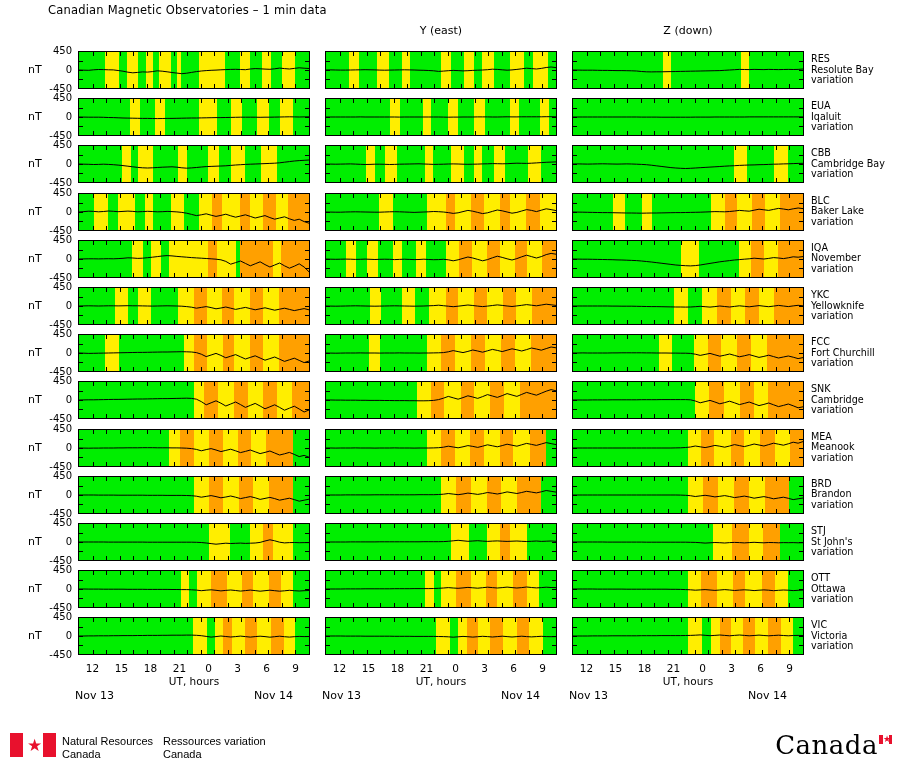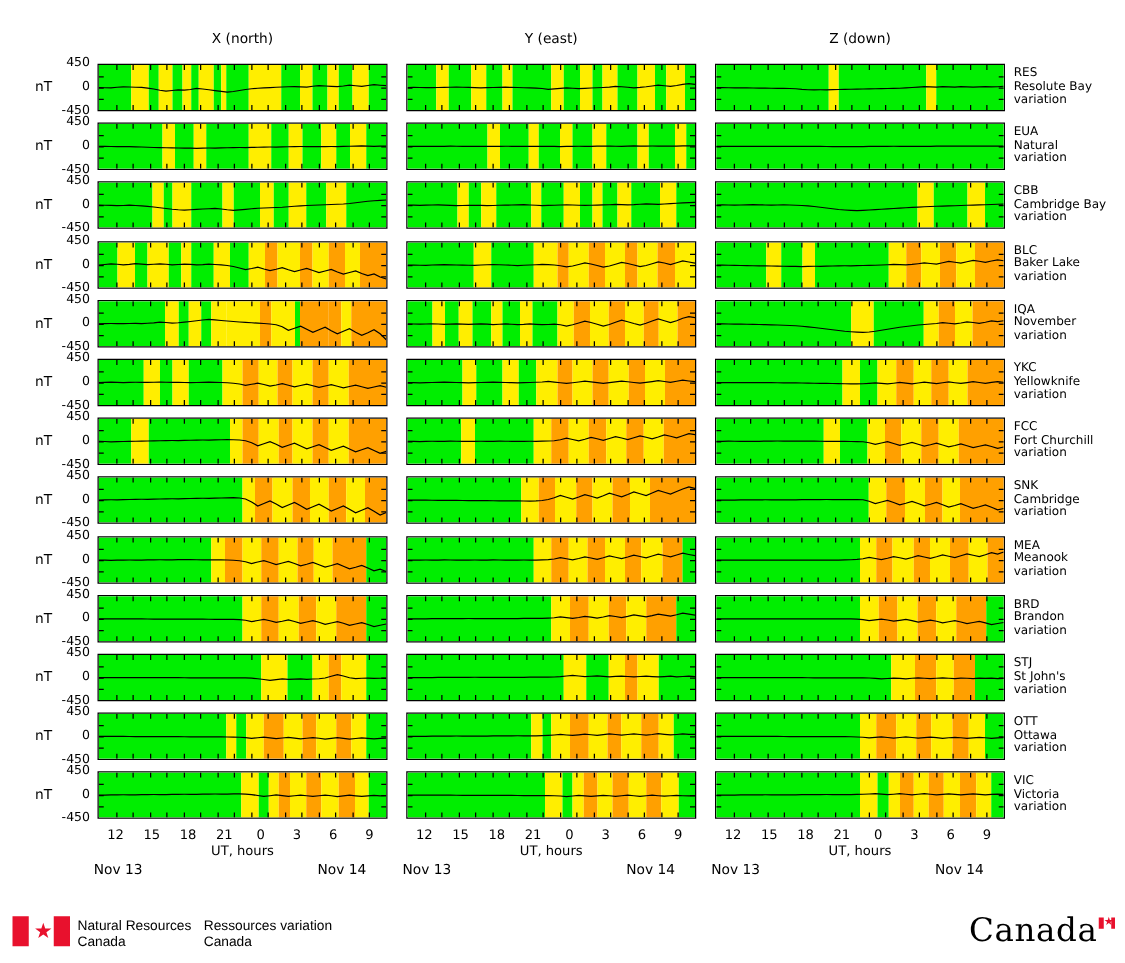--- a/index.html
+++ b/index.html
@@ -56,22 +56,22 @@
   .wordmark .wm-flag i{position:absolute;top:0;width:3.5px;height:9px;background:#e8112d;}
   .wordmark .wm-flag i.a{left:0;}
   .wordmark .wm-flag i.b{right:0;}
   .wordmark .wm-flag u{position:absolute;left:4px;top:0;width:5px;height:9px;color:#e8112d;font-size:9px;line-height:9px;text-align:center;text-decoration:none;}
 </style>
 </head>
 <body>
 
 <div id="root">
 
+  <div class="hdr-title">Canadian Magnetic Observatories – 1 min data</div>
 
-  <div class="col-title" id="coltitle0" style="left: 78px; width: 232px;">X (north)</div>
   <div class="col-title" id="coltitle1" style="left: 325px; width: 232px;">Y (east)</div>
   <div class="col-title" id="coltitle2" style="left: 572px; width: 232px;">Z (down)</div>
 
   <div id="plots">
       <div class="plotbox" style="left: 78px; top: 51px; width: 232px; height: 38px;">
         <div class="bands">
           <div class="band" style="width: 11.5%; background: rgb(0, 238, 0);"></div>
           <div class="band" style="width: 6%; background: rgb(255, 238, 0);"></div>
           <div class="band" style="width: 3.5%; background: rgb(0, 238, 0);"></div>
           <div class="band" style="width: 4.5%; background: rgb(255, 238, 0);"></div>
@@ -2287,21 +2287,21 @@
       <div class="nTlab" style="left: 28px; top: 629.4px;">nT</div>
     </div>
   <div id="stations">
       <div class="stn" style="left: 811px; top: 54px;">
         <div>RES</div>
         <div>Resolute Bay</div>
         <div>variation</div>
       </div>
       <div class="stn" style="left: 811px; top: 101.2px;">
         <div>EUA</div>
-        <div>Natural</div>
+        <div>Iqaluit</div>
         <div>variation</div>
       </div>
       <div class="stn" style="left: 811px; top: 148.4px;">
         <div>CBB</div>
         <div>Cambridge Bay</div>
         <div>variation</div>
       </div>
       <div class="stn" style="left: 811px; top: 195.6px;">
         <div>BLC</div>
         <div>Baker Lake</div>

